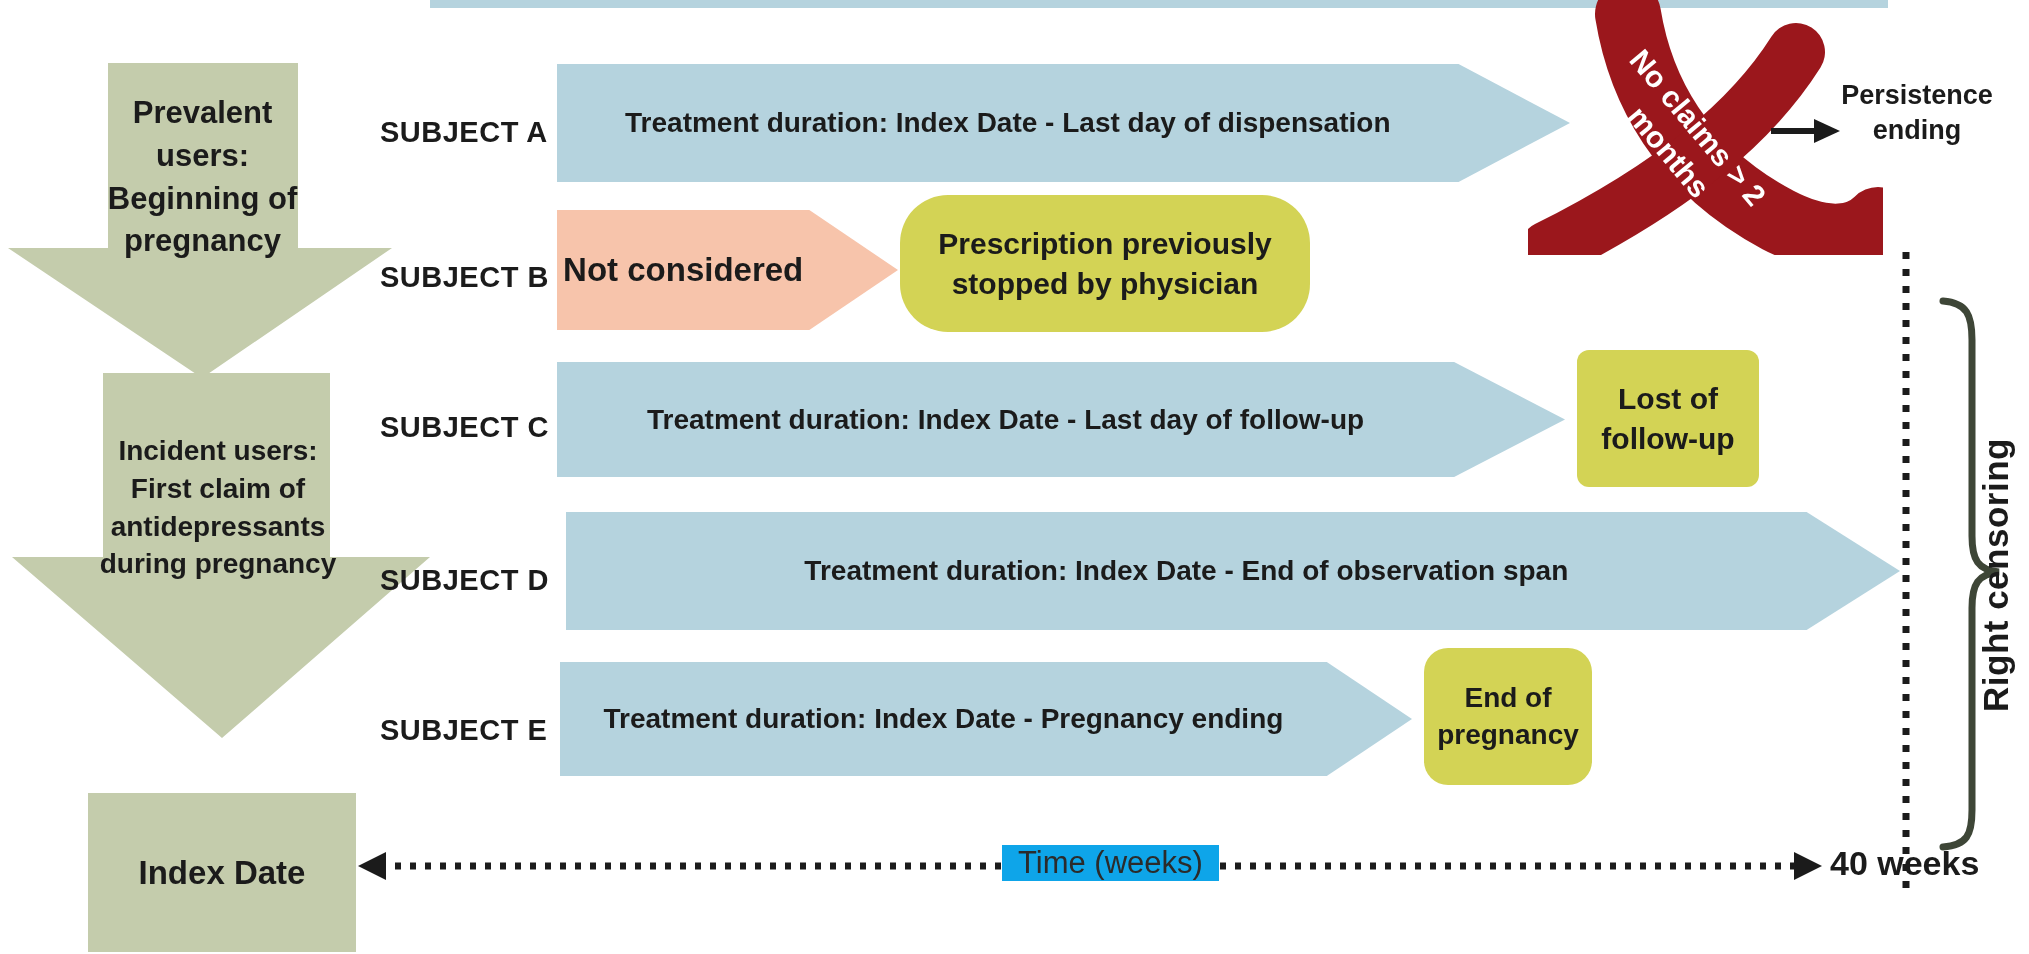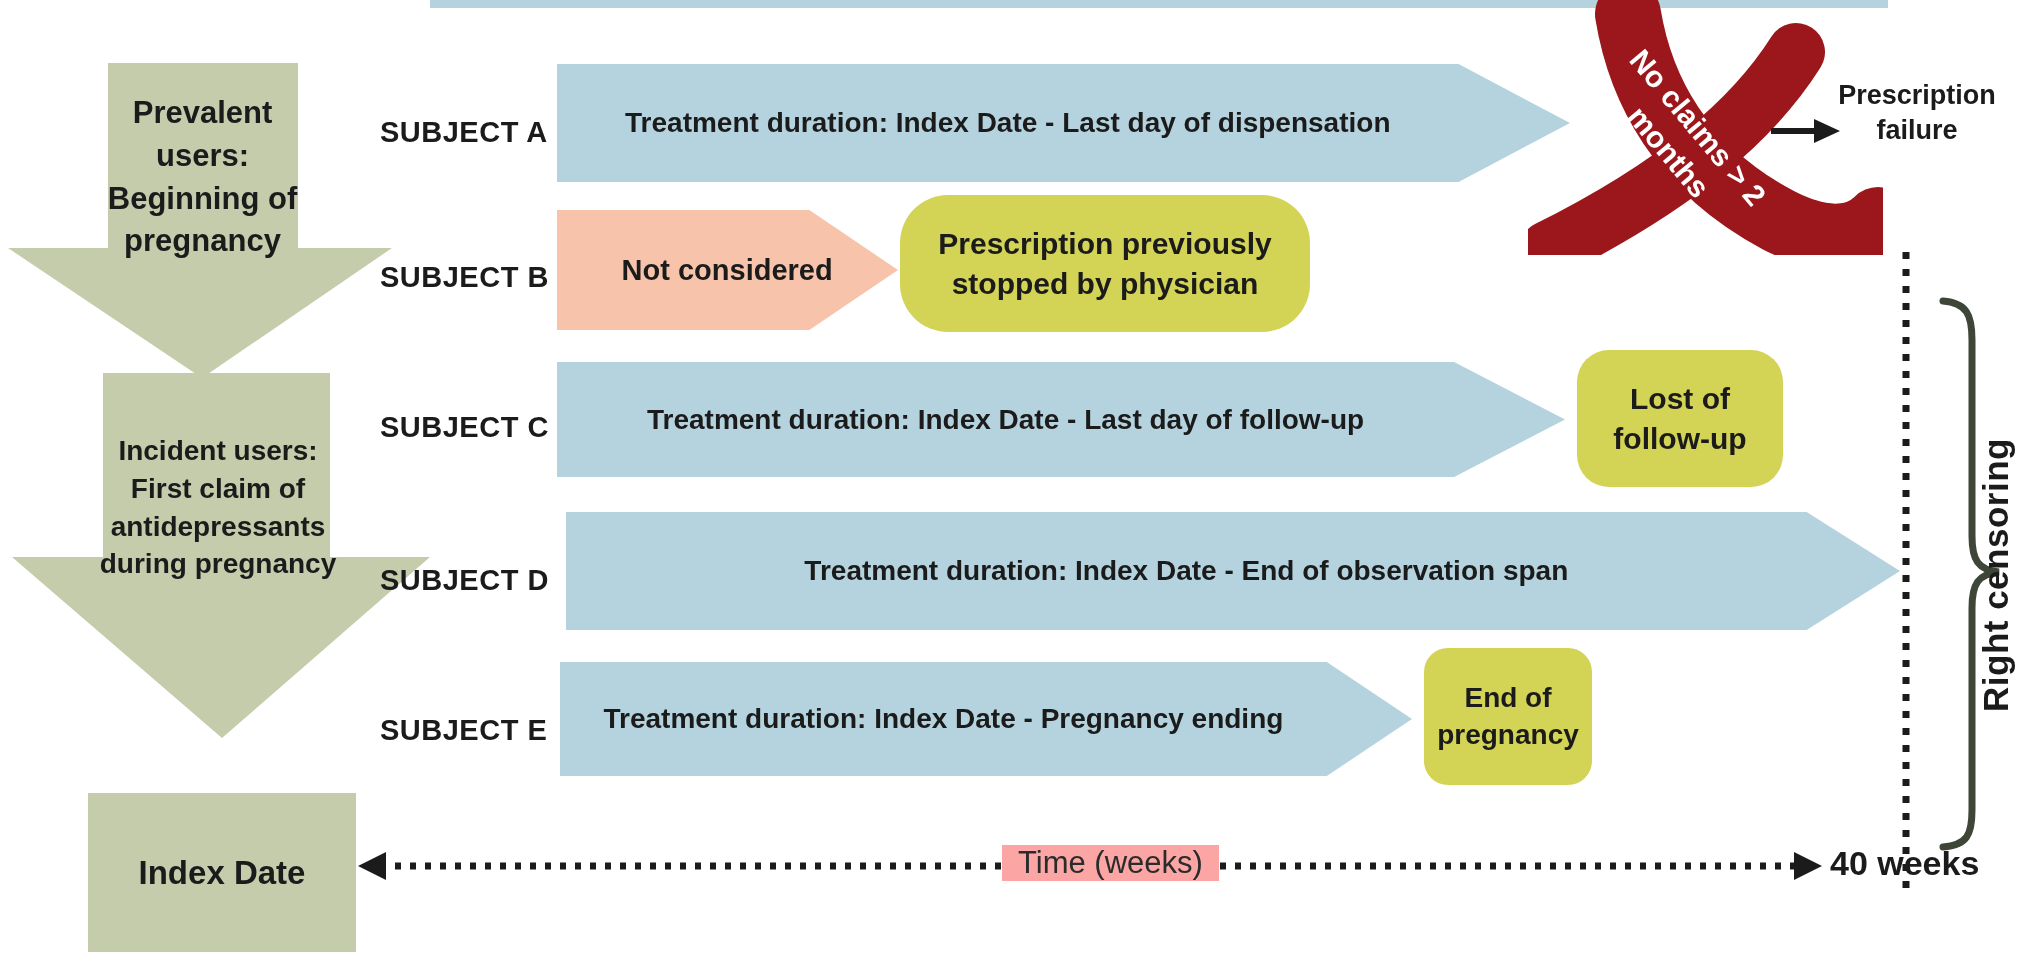--- a/index.html
+++ b/index.html
@@ -42,21 +42,21 @@
 
   .persistence-label{position:absolute;font-weight:bold;font-size:27px;line-height:1.3;text-align:center;}
 
   .index-box{
     position:absolute;background:var(--sage);
     display:flex;align-items:center;justify-content:center;
     font-weight:bold;font-size:33px;text-align:center;
   }
 
   .time-label{
-    position:absolute;background:#fca5a5;padding:0 16px;
+    position:absolute;background:#0ea5e9;padding:0 16px;
     font-size:31px;font-weight:normal;color:#2b2b2b;white-space:nowrap;
   }
   .weeks-label{position:absolute;font-weight:bold;font-size:34px;white-space:nowrap;}
 
   .vert-label{
     position:absolute;writing-mode:vertical-rl;transform:rotate(180deg);
     font-weight:bold;font-size:35px;letter-spacing:.5px;text-align:center;white-space:nowrap;
   }
 
   .top-strip{position:absolute;background:var(--blue);}
@@ -89,29 +89,29 @@
              C 1978 574 1972 584 1972 608 L 1972 810 C 1972 835 1967 845 1943 847" fill="none" stroke="#3e4637" stroke-width="7" stroke-linecap="round"></path>
   </svg>
 
   <div class="sub-label" style="left:380px;top:108px;">SUBJECT A</div>
   <div class="bar blue" style="left:557px;top:64px;width:1013px;height:118px;--body:89%;">
     <div class="bar-text">Treatment duration: Index Date - Last day of dispensation</div>
   </div>
 
   <div class="sub-label" style="left:380px;top:253px;">SUBJECT B</div>
   <div class="bar salmon" style="left:557px;top:210px;width:341px;height:120px;--body:74%;">
-    <div class="bar-text" style="font-size:29px;padding-left:44px;">Not considered</div>
+    <div class="bar-text" style="font-size:33px;">Not considered</div>
   </div>
   <div class="badge" style="left:900px;top:195px;width:410px;height:137px;border-radius:48px;padding:0 1px;box-sizing:border-box;">Prescription previously stopped by physician</div>
 
   <div class="sub-label" style="left:380px;top:403px;">SUBJECT C</div>
   <div class="bar blue" style="left:557px;top:362px;width:1008px;height:115px;--body:89%;">
     <div class="bar-text">Treatment duration: Index Date - Last day of follow-up</div>
   </div>
-  <div class="badge" style="left:1577px;top:350px;width:206px;height:137px;border-radius:32px;padding:2px 10px;box-sizing:border-box;">Lost of follow-up</div>
+  <div class="badge" style="left:1577px;top:350px;width:182px;height:137px;border-radius:12px;padding:2px 10px;box-sizing:border-box;">Lost of follow-up</div>
 
   <div class="sub-label" style="left:380px;top:556px;">SUBJECT D</div>
   <div class="bar blue" style="left:566px;top:512px;width:1334px;height:118px;--body:93%;">
     <div class="bar-text">Treatment duration: Index Date - End of observation span</div>
   </div>
 
   <div class="sub-label" style="left:380px;top:706px;">SUBJECT E</div>
   <div class="bar blue" style="left:560px;top:662px;width:852px;height:114px;--body:90%;">
     <div class="bar-text">Treatment duration: Index Date - Pregnancy ending</div>
   </div>
@@ -123,21 +123,21 @@
   </svg>
   <div class="x-text" style="left:1563px;top:70px;width:240px;height:140px;">
     <span>No claims &gt; 2</span>
     <span>months</span>
   </div>
 
   <svg class="abs" style="left:1768px;top:116px;" width="74" height="30" viewBox="0 0 74 30">
     <line x1="3" y1="15" x2="50" y2="15" stroke="#1b1b1b" stroke-width="6"></line>
     <polygon points="72,15 46,3 46,27" fill="#1b1b1b"></polygon>
   </svg>
-  <div class="persistence-label" style="left:1832px;top:78px;width:170px;">Prescription failure</div>
+  <div class="persistence-label" style="left:1832px;top:78px;width:170px;">Persistence ending</div>
 
   <div class="vert-label" style="left:1976px;top:420px;width:52px;height:310px;">Right censoring</div>
 
   <div class="index-box" style="left:88px;top:793px;width:268px;height:159px;">Index Date</div>
   <div class="time-label" style="left:1002px;top:845px;">Time (weeks)</div>
   <div class="weeks-label" style="left:1830px;top:844px;">40 weeks</div>
 
 </div>
 
 </body></html>

